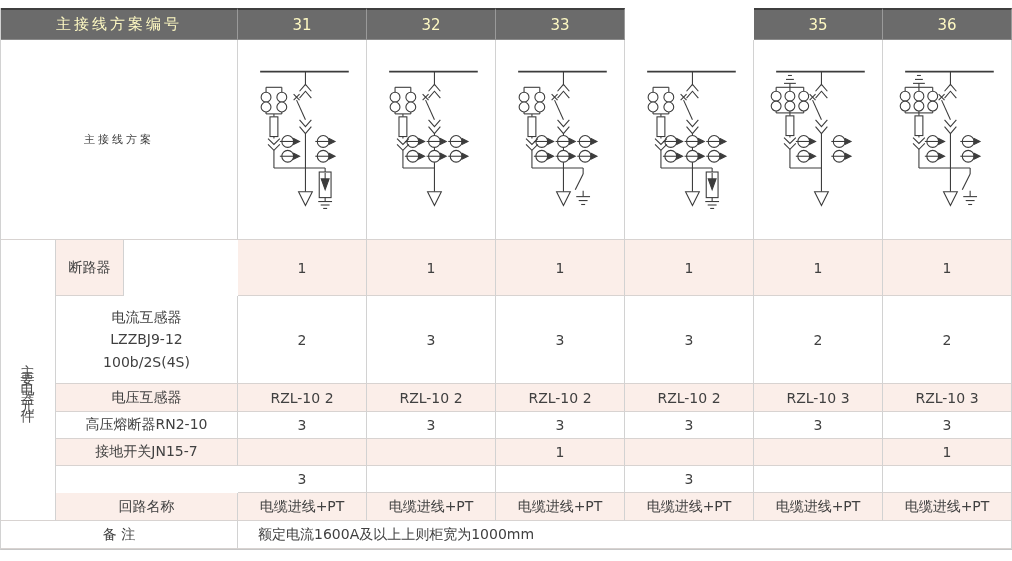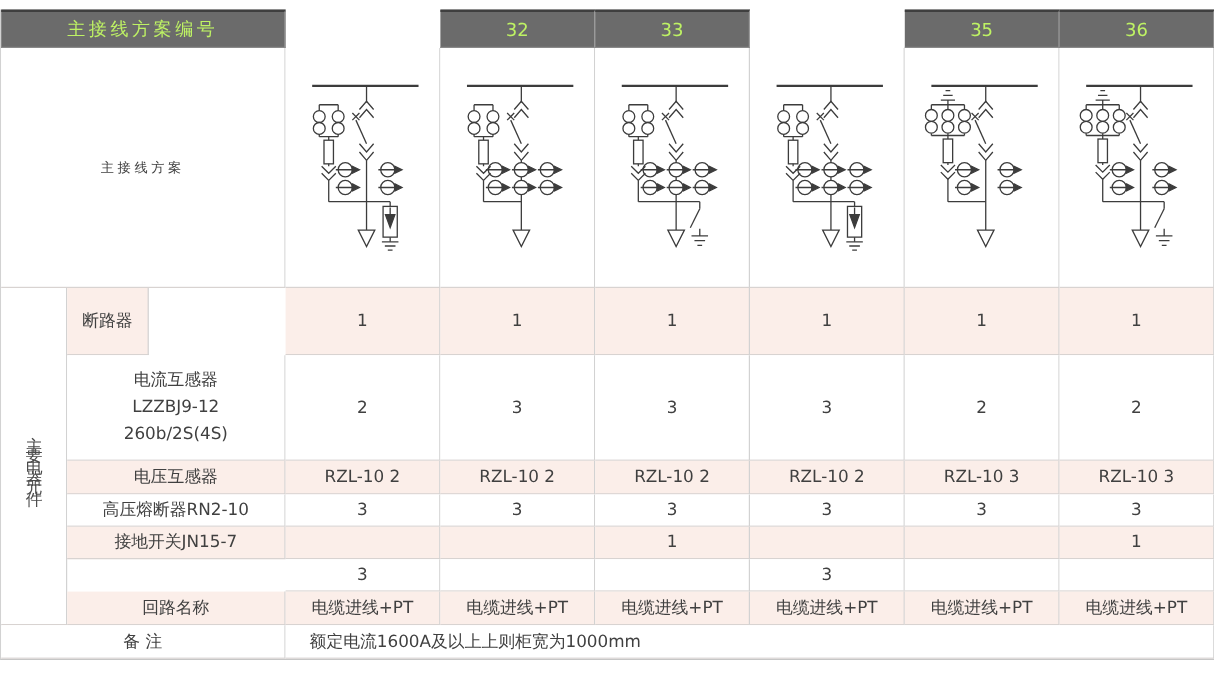--- a/index.html
+++ b/index.html
@@ -5,21 +5,21 @@
   *{box-sizing:border-box;margin:0;padding:0}
   html,body{width:1012px;height:561px}
   body{background:#fff;font-family:"DejaVu Sans","Liberation Sans",sans-serif;color:#404040;position:relative;overflow:hidden}
   .tbl{position:absolute;top:8px;left:0;width:1012px;display:grid;
        grid-template-columns:55px 68px 114px repeat(6,1fr);
        grid-template-rows:32px 200px 56px 88px 28px 27px 27px 27px 28px 28px;
        border-left:1px solid #d2d2d2;border-bottom:1px solid #c6c6c6}
   .cell{display:flex;align-items:center;justify-content:center;border-right:1px solid #d2d2d2;
         border-bottom:1px solid #d8d3d1;font-size:14px;background:#fff;min-width:0;text-align:center}
   .pink{background:#fbeee9}
-  .hdr{background:#6b6b6b;color:#bef264;border-right:1px solid #9a9a9a;border-bottom:1px solid #8a8a8a;
+  .hdr{background:#6b6b6b;color:#fef9c3;border-right:1px solid #9a9a9a;border-bottom:1px solid #8a8a8a;
        border-top:2px solid #3f3f3f;font-size:15px}
   .hl{letter-spacing:3px}
   .diag-label{font-size:11px;letter-spacing:3px}
   .side .vert{writing-mode:vertical-lr;text-orientation:upright;letter-spacing:9px;font-size:14px;color:#4a4a4a}
   .ml div{line-height:1.6;text-align:center}
   .remark-text{justify-content:flex-start;padding-left:20px}
   .diagcell{padding:2px 0}
   .dg{width:100%;height:100%}
   .row-1{grid-row:1}.row-2{grid-row:2}.row-3{grid-row:3}.row-4{grid-row:4}.row-5{grid-row:5}
   .row-6{grid-row:6}.row-7{grid-row:7}.row-8{grid-row:8}.row-9{grid-row:9}.row-10{grid-row:10}
@@ -28,20 +28,21 @@
   .col-lab23{grid-column:2/4}.col-vals{grid-column:4/10}
   .col-v1{grid-column:4}.col-v2{grid-column:5}.col-v3{grid-column:6}
   .col-v4{grid-column:7}.col-v5{grid-column:8}.col-v6{grid-column:9}
 </style>
 </head>
 <body>
 
 <div class="tbl">
 
   <div class="cell hdr hl col-label row-1">主接线方案编号</div>
+  <div class="cell hdr col-v1 row-1">31</div>
   <div class="cell hdr col-v2 row-1">32</div>
   <div class="cell hdr col-v3 row-1">33</div>
   <div class="cell hdr col-v5 row-1">35</div>
   <div class="cell hdr col-v6 row-1">36</div>
 
   <div class="cell diag-label col-label row-2">主接线方案</div>
   <div class="cell diagcell col-v1 row-2">
       <div class="dg"><svg xmlns="http://www.w3.org/2000/svg" viewBox="0 0 129 198" width="100%" height="100%" stroke="#3c3c3c" stroke-width="1.1" fill="none">
           <line x1="22" y1="30" x2="112" y2="30" stroke-width="1.8"></line>
           <line x1="68" y1="30" x2="68" y2="44"></line>
@@ -377,21 +378,21 @@
   <div class="cell pink col-v2 row-3">1</div>
   <div class="cell pink col-v3 row-3">1</div>
   <div class="cell pink col-v4 row-3">1</div>
   <div class="cell pink col-v5 row-3">1</div>
   <div class="cell pink col-v6 row-3">1</div>
 
   <div class="cell ml col-lab23 row-4">
     <div>
       <div>电流互感器</div>
       <div>LZZBJ9-12</div>
-      <div>260b/2S(4S)</div>
+      <div>100b/2S(4S)</div>
     </div>
   </div>
   <div class="cell col-v1 row-4">2</div>
   <div class="cell col-v2 row-4">3</div>
   <div class="cell col-v3 row-4">3</div>
   <div class="cell col-v4 row-4">3</div>
   <div class="cell col-v5 row-4">2</div>
   <div class="cell col-v6 row-4">2</div>
 
   <div class="cell pink col-lab23 row-5">电压互感器</div>

